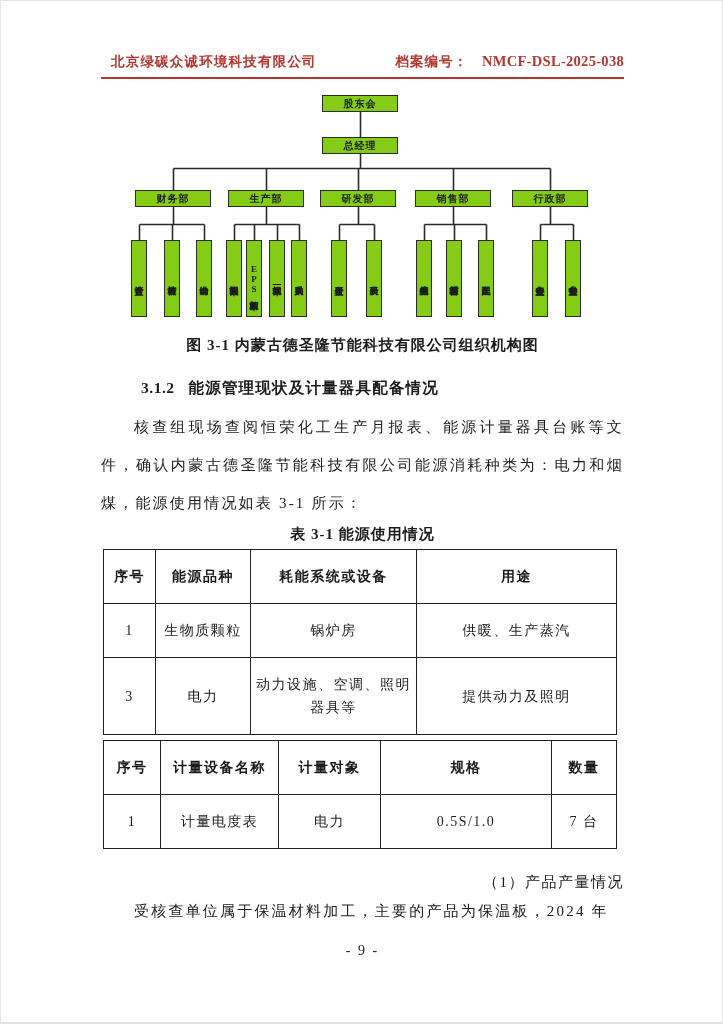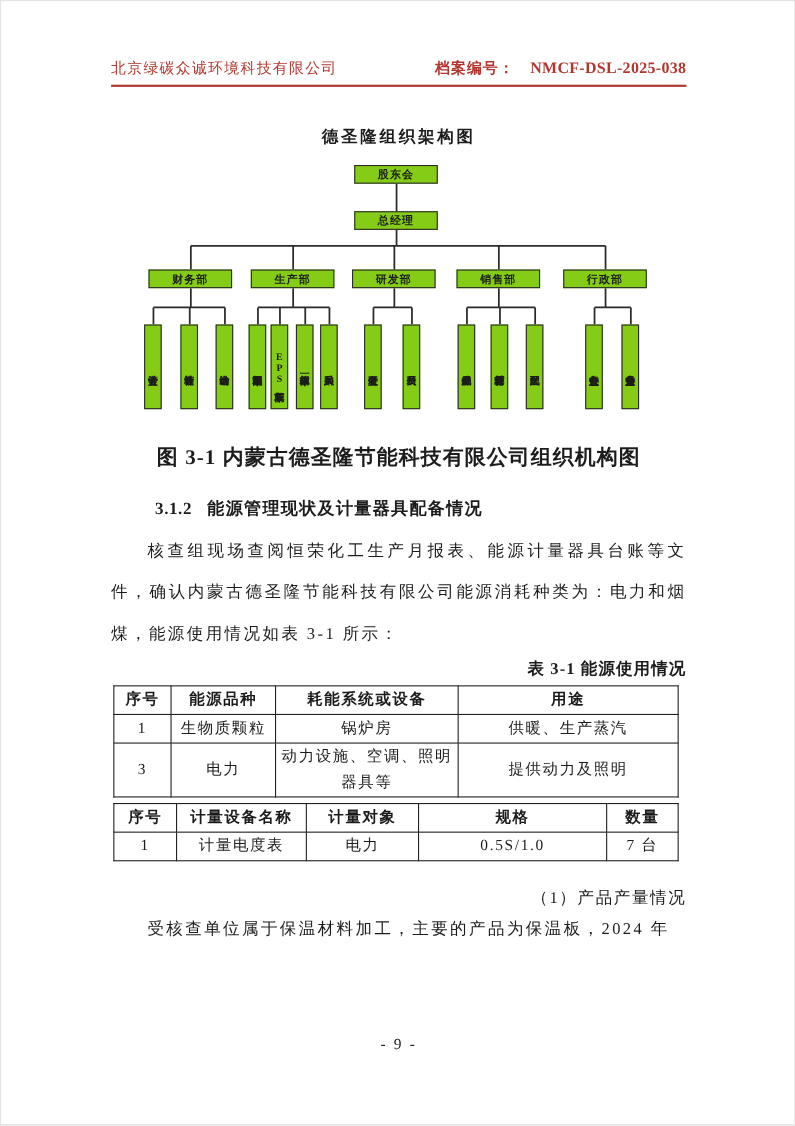--- a/index.html
+++ b/index.html
@@ -12,55 +12,55 @@
   }
   .content { position:absolute; left:100px; top:0; width:523px; }
 
   
   .doc-header {
     display:flex; justify-content:space-between; align-items:baseline;
     padding-top:52px; padding-bottom:6px;
     border-bottom:2px solid var(--accent,#b23730);
     color:var(--accent,#b23730);
   }
-  .doc-header .company { font-size:13.5px; font-weight:normal; letter-spacing:1.2px; }
+  .doc-header .company { font-size:13.5px; font-weight:bold; letter-spacing:1.2px;margin-left:10px; }
   .doc-header .fileno { display:flex; align-items:baseline; gap:14px; }
   .doc-header .fileno-label { font-size:13.5px; font-weight:bold; letter-spacing:1px; }
   .doc-header .fileno-code { font-size:14.5px; font-weight:bold; letter-spacing:0.3px; }
 
   
   .org-title { margin-top:36px; text-align:center; font-size:15px; font-weight:bold; letter-spacing:2.5px; }
   .orgchart { position:relative; width:523px; height:228px; margin-top:16px; }
   .orgchart svg { position:absolute; left:0; top:0; }
   .obox {
     position:absolute; background:#84cc16; border:1px solid #2b2b2b;
     display:flex; align-items:center; justify-content:center;
     font-weight:bold; font-size:10px; letter-spacing:1px;
   }
   .obox.h { width:76px; height:17px; }
   .obox.v {
     width:16px; height:77px; font-size:9px; letter-spacing:0;
     writing-mode:vertical-rl; text-orientation:upright; line-height:14px;
   }
 
   
-  .fig-caption { margin-top:25px; text-align:center; font-size:19px; font-weight:bold; letter-spacing:1px; }
+  .fig-caption { margin-top:13px; text-align:center; font-size:15px; font-weight:bold; letter-spacing:1px; }
   .sec-heading { margin-top:23px; font-size:15.5px; font-weight:bold; letter-spacing:1.2px; }
   .sec-heading .num { margin-right:14px; letter-spacing:0.5px;margin-left:40px; }
   .para { margin-top:9px; font-size:15px; line-height:38px; letter-spacing:2.2px; text-indent:33px; text-align:justify; }
   .sub-heading { margin-top:24px; font-size:15px; letter-spacing:1.5px;text-align:right; }
 
   
-  .tbl-title { text-align:right; font-size:15px; font-weight:bold; letter-spacing:1px; }
+  .tbl-title { text-align:center; font-size:15px; font-weight:bold; letter-spacing:1px; }
   .t31-title { margin-top:3px; }
   .t32-title { margin-top:10px; }
   table { border-collapse:collapse; width:513px; margin:5px auto 0 2px; table-layout:fixed; }
   th, td {
     border:1px solid #222; text-align:center; vertical-align:middle;
-    font-size:14px; letter-spacing:1.5px; padding:1px 3px; line-height:23px;
+    font-size:14px; letter-spacing:1.5px; padding:15px 3px; line-height:23px;
   }
   th { font-weight:bold; height:25px; }
   td { height:24px; }
 
   
   .page-footer { position:absolute; top:942px; left:0; width:723px; text-align:center; font-size:14px; letter-spacing:2px; }
   .scan-edge { position:absolute; left:0; top:1021px; width:723px; border-top:1px solid #e0dede; }
 </style>
 </head>
 <body>
@@ -69,21 +69,20 @@
   <div class="content">
 
     <div class="doc-header">
       <span class="company">北京绿碳众诚环境科技有限公司</span>
       <span class="fileno">
         <span class="fileno-label">档案编号：</span>
         <span class="fileno-code">NMCF-DSL-2025-038</span>
       </span>
     </div>
 
-    <div class="org-title">德圣隆组织架构图</div>
 
     <div class="orgchart">
       <svg width="523" height="228">
         <g stroke="#2b2b2b" stroke-width="1.6" fill="none">
           <path d="M259.5 17 V42"></path>
           <path d="M259.5 59 V73.5"></path>
           <path d="M72.5 73.5 H449.5"></path>
           <path d="M72.5 73.5 V95"></path>
             <path d="M165.5 73.5 V95"></path>
             <path d="M257.5 73.5 V95"></path>

